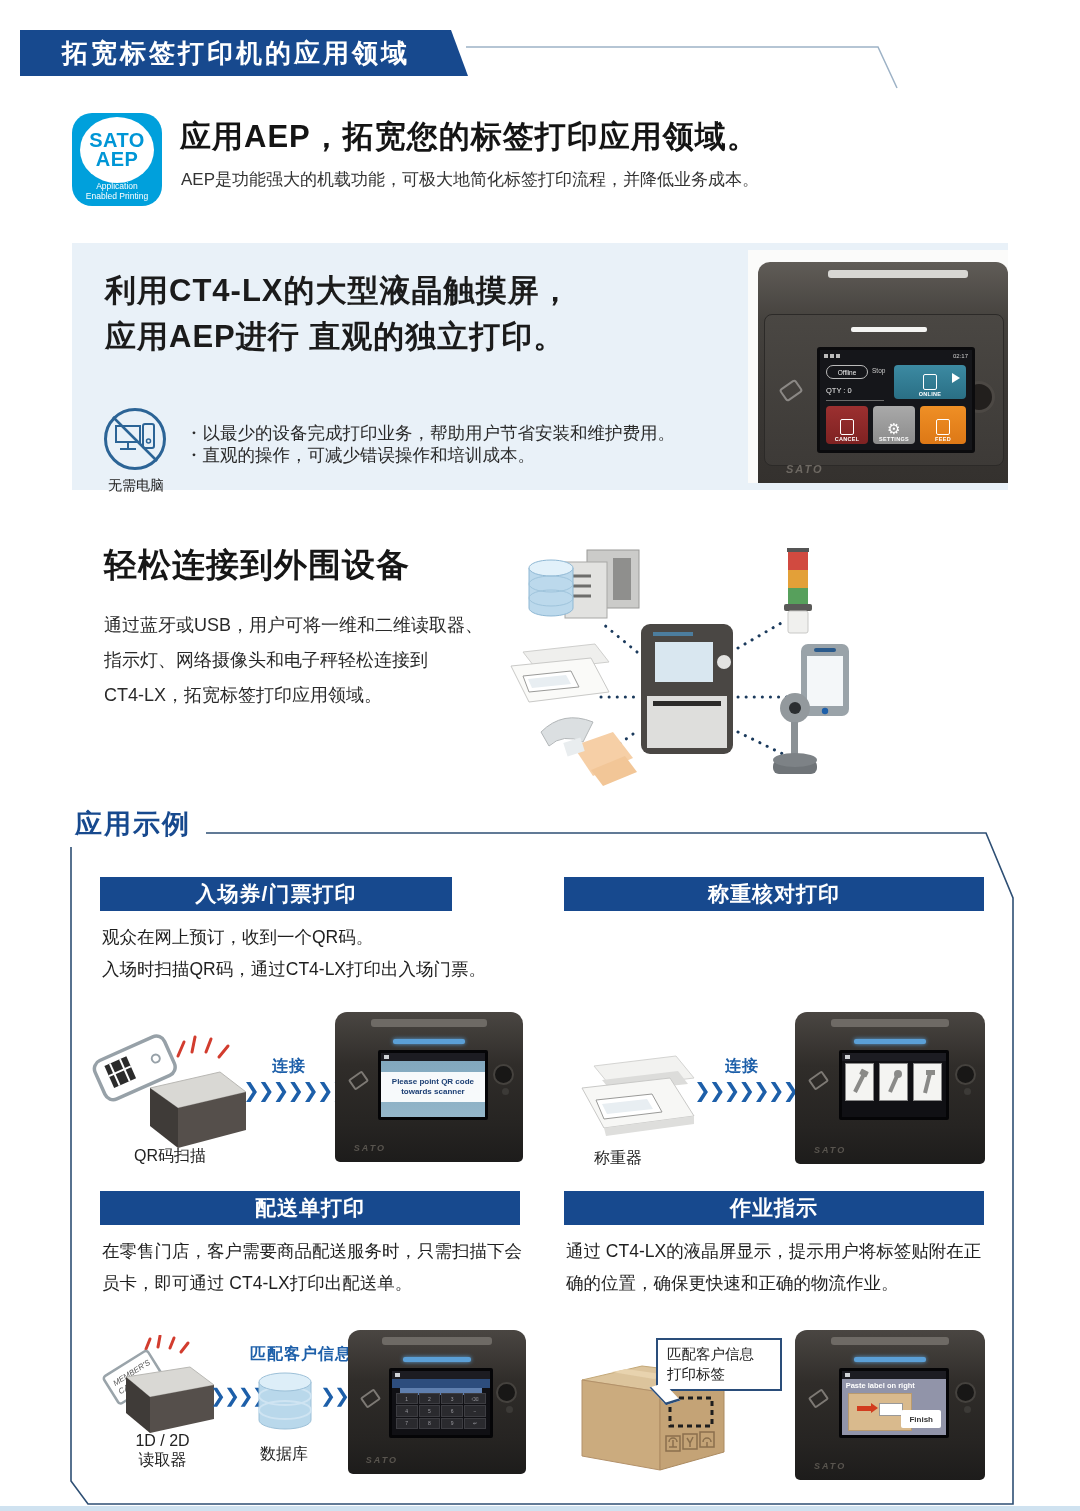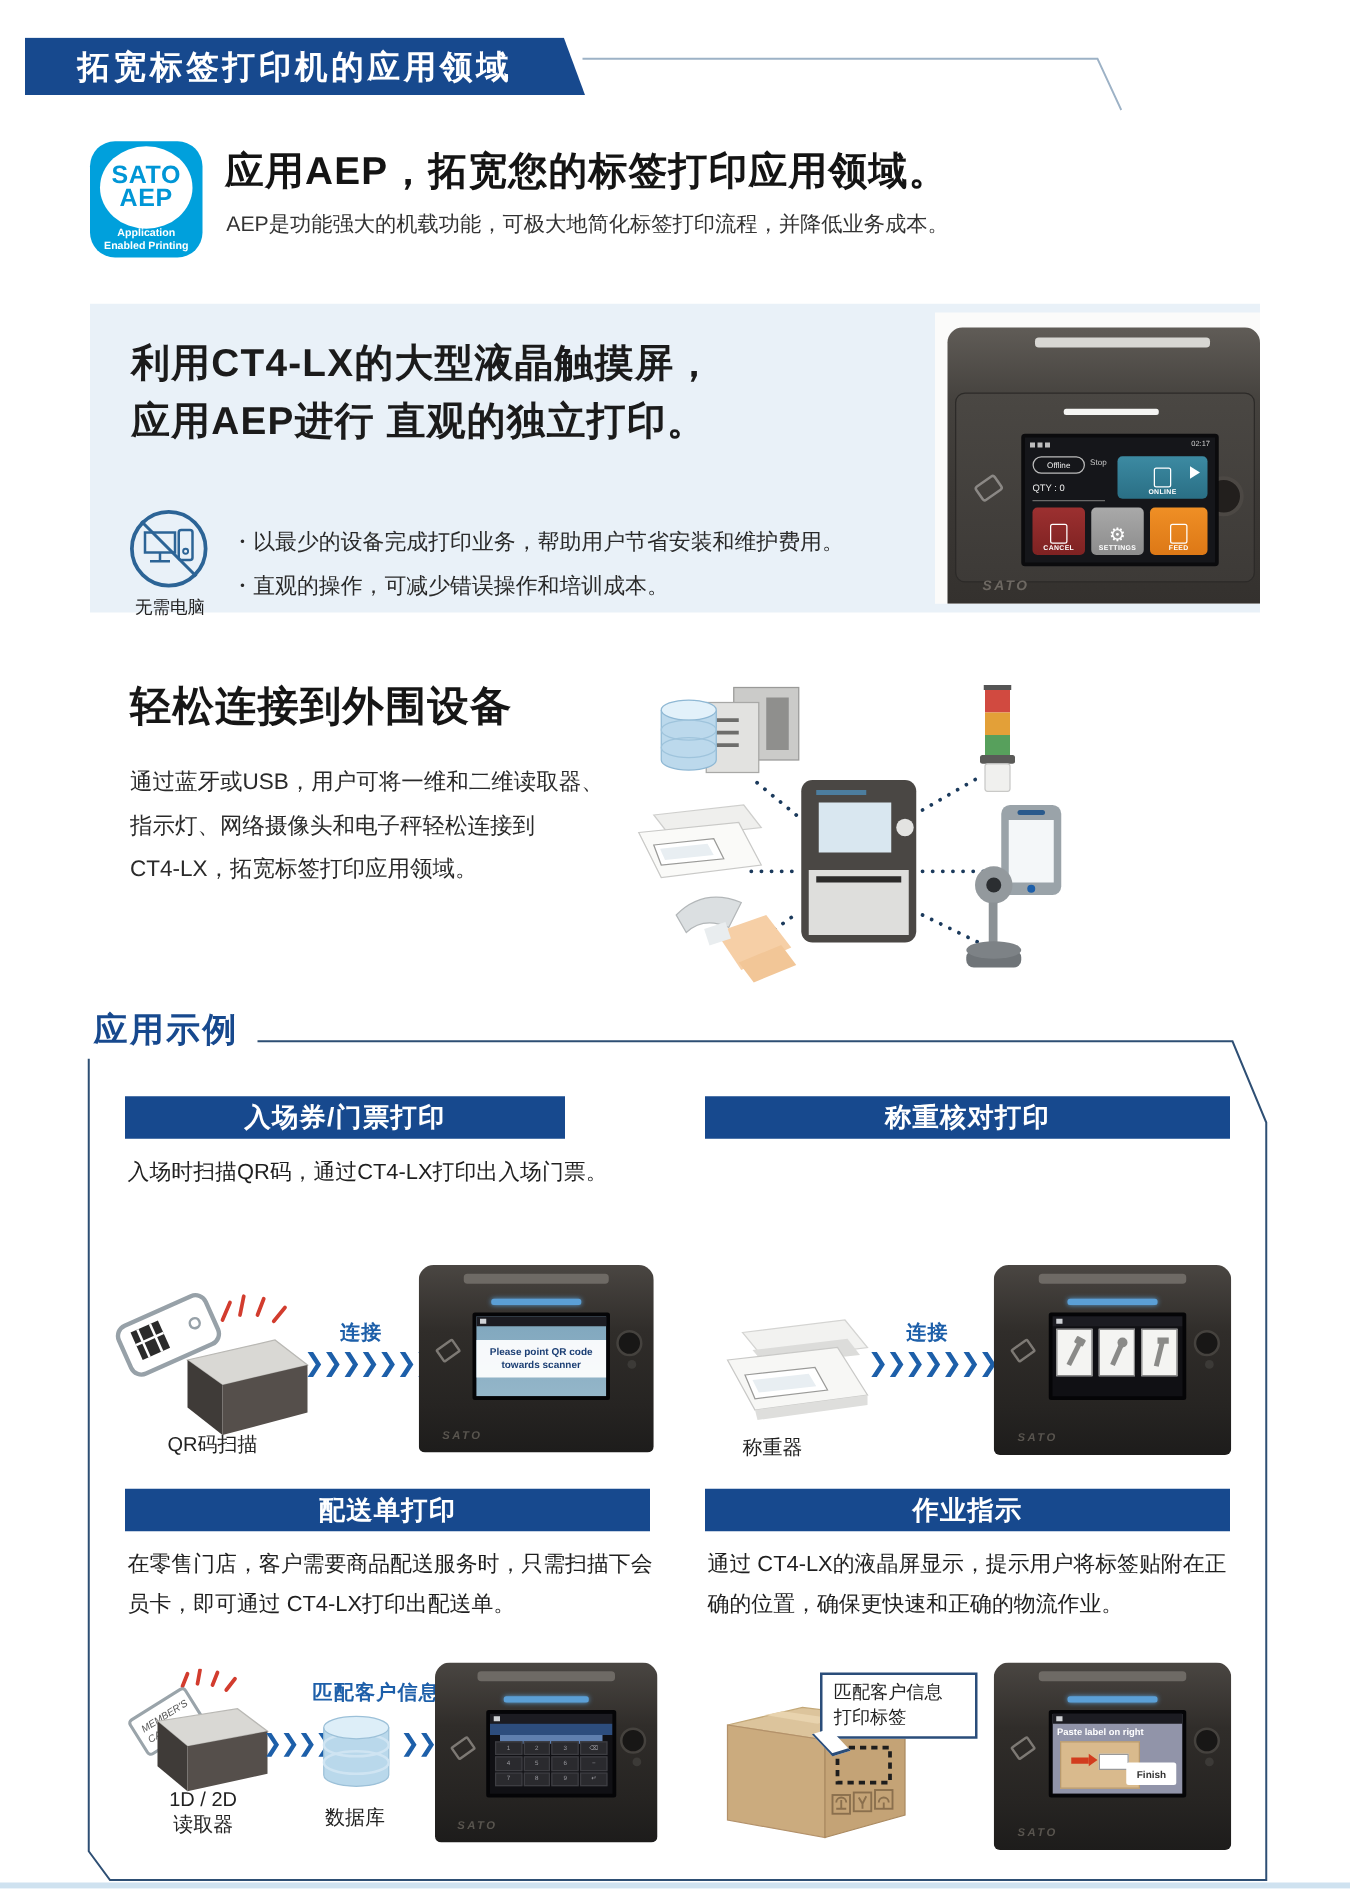--- a/index.html
+++ b/index.html
@@ -13,32 +13,32 @@
           display:flex;align-items:center;padding-left:42px;box-sizing:border-box;}
   .banner span{color:#fff;font-size:26px;font-weight:bold;letter-spacing:3px;}
   .deco-line{left:0;top:0;width:1080px;height:110px;pointer-events:none;}
 
   
   .aep-logo{left:72px;top:113px;width:90px;height:93px;background:#00a0dc;border-radius:20px;}
   .aep-circle{position:absolute;left:8px;top:4px;width:74px;height:66px;background:#fff;
               border-radius:50%;display:flex;flex-direction:column;align-items:center;justify-content:center;}
   .aep-circle b{color:#0096d6;font-size:20px;line-height:.95;letter-spacing:.5px;}
   .aep-sub{position:absolute;left:0;bottom:5px;width:100%;text-align:center;color:#fff;
-           font-size:8.5px;line-height:1.2;font-weight:bold;}
+           font-size:8.5px;line-height:1.2;font-weight:normal;}
   .intro-h{left:180px;top:116px;font-size:31px;font-weight:800;color:#141414;letter-spacing:1px;}
   .intro-sub{left:181px;top:168px;font-size:17px;color:#333;}
 
   
   .feature-box{left:72px;top:243px;width:936px;height:247px;background:#e9f1f8;}
   .feat-t1{left:105px;top:270px;font-size:31px;font-weight:800;color:#1b1b1b;letter-spacing:1px;}
   .feat-t2{left:105px;top:316px;font-size:31px;font-weight:800;color:#1b1b1b;letter-spacing:1px;}
   .nopc{left:104px;top:408px;width:62px;height:62px;border:3px solid #2c6496;border-radius:50%;box-sizing:border-box;}
   .nopc-label{left:96px;top:477px;width:80px;text-align:center;font-size:14px;color:#222;}
   .bullet{left:185px;top:421px;font-size:17.5px;color:#2a2a2a;}
-  .bullet2{top:456px;}
+  .bullet2{top:443px;}
 
   
   .photo{left:748px;top:250px;width:260px;height:233px;background:#fbfbfa;overflow:hidden;}
   .bp-body{position:absolute;left:10px;top:12px;width:250px;height:221px;border-radius:12px 12px 0 0;
            background:linear-gradient(#605c57,#45423e 26%,#3b3835 60%,#34312e);}
   .bp-slot{position:absolute;left:70px;top:8px;width:140px;height:8px;background:#d8d7d3;border-radius:3px;}
   .bp-panel{position:absolute;left:6px;top:52px;width:238px;height:150px;border-radius:8px;
             background:linear-gradient(#4a4743,#3d3a37);border:1px solid #2c2a28;}
   .bp-led{position:absolute;left:86px;top:12px;width:76px;height:5px;background:#f4f4f2;border-radius:2px;}
   .bp-screen{position:absolute;left:52px;top:32px;width:152px;height:100px;background:#15161a;
@@ -315,20 +315,21 @@
   <svg class="abs ex-outline" viewBox="0 0 1080 711">
     <polyline points="206,33 986,33 1013,98 1013,704 88,704 71,681 71,47" fill="none" stroke="#2e4f74" stroke-width="1.6"></polyline>
   </svg>
 
   <div class="abs card-head ch1">入场券/门票打印</div>
   <div class="abs card-head ch3">配送单打印</div>
   <div class="abs card-head ch2">称重核对打印</div>
   <div class="abs card-head ch4">作业指示</div>
 
   <div class="abs card-body cb1">
+    <div>观众在网上预订，收到一个QR码。</div>
     <div>入场时扫描QR码，通过CT4-LX打印出入场门票。</div>
   </div>
   <div class="abs card-body cb3">
     <div>在零售门店，客户需要商品配送服务时，只需扫描下会</div>
     <div>员卡，即可通过 CT4-LX打印出配送单。</div>
   </div>
   <div class="abs card-body cb4">
     <div>通过 CT4-LX的液晶屏显示，提示用户将标签贴附在正</div>
     <div>确的位置，确保更快速和正确的物流作业。</div>
   </div>

